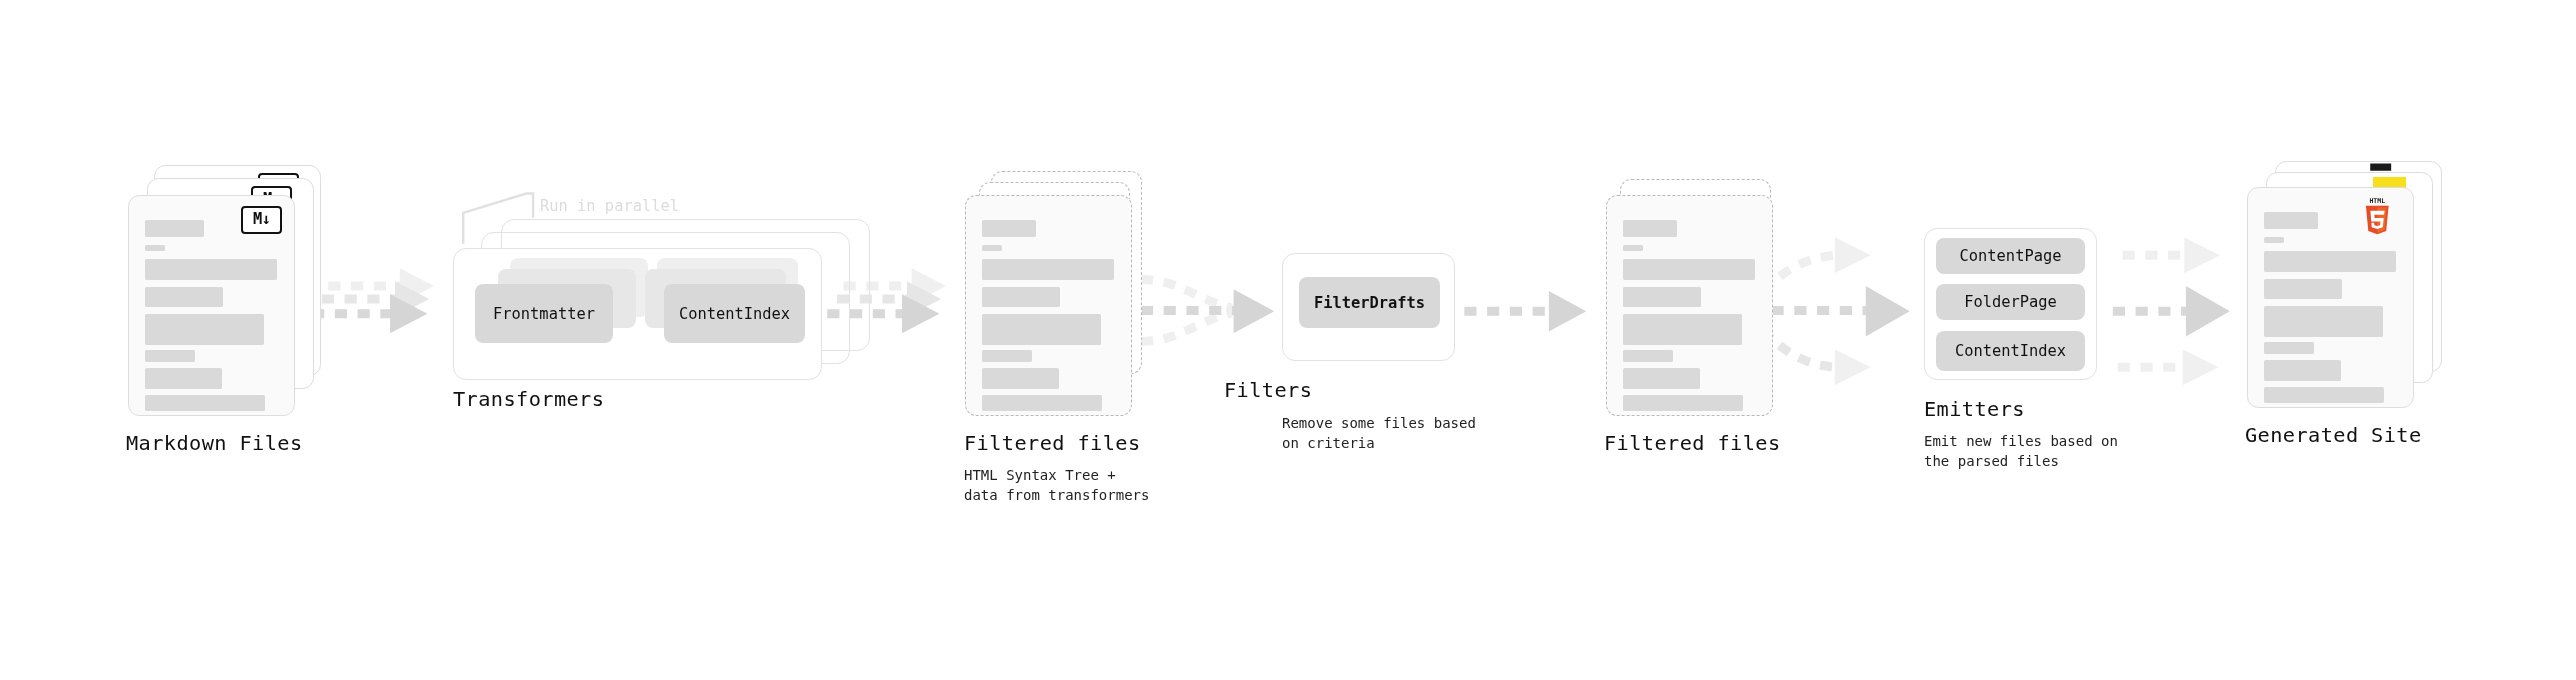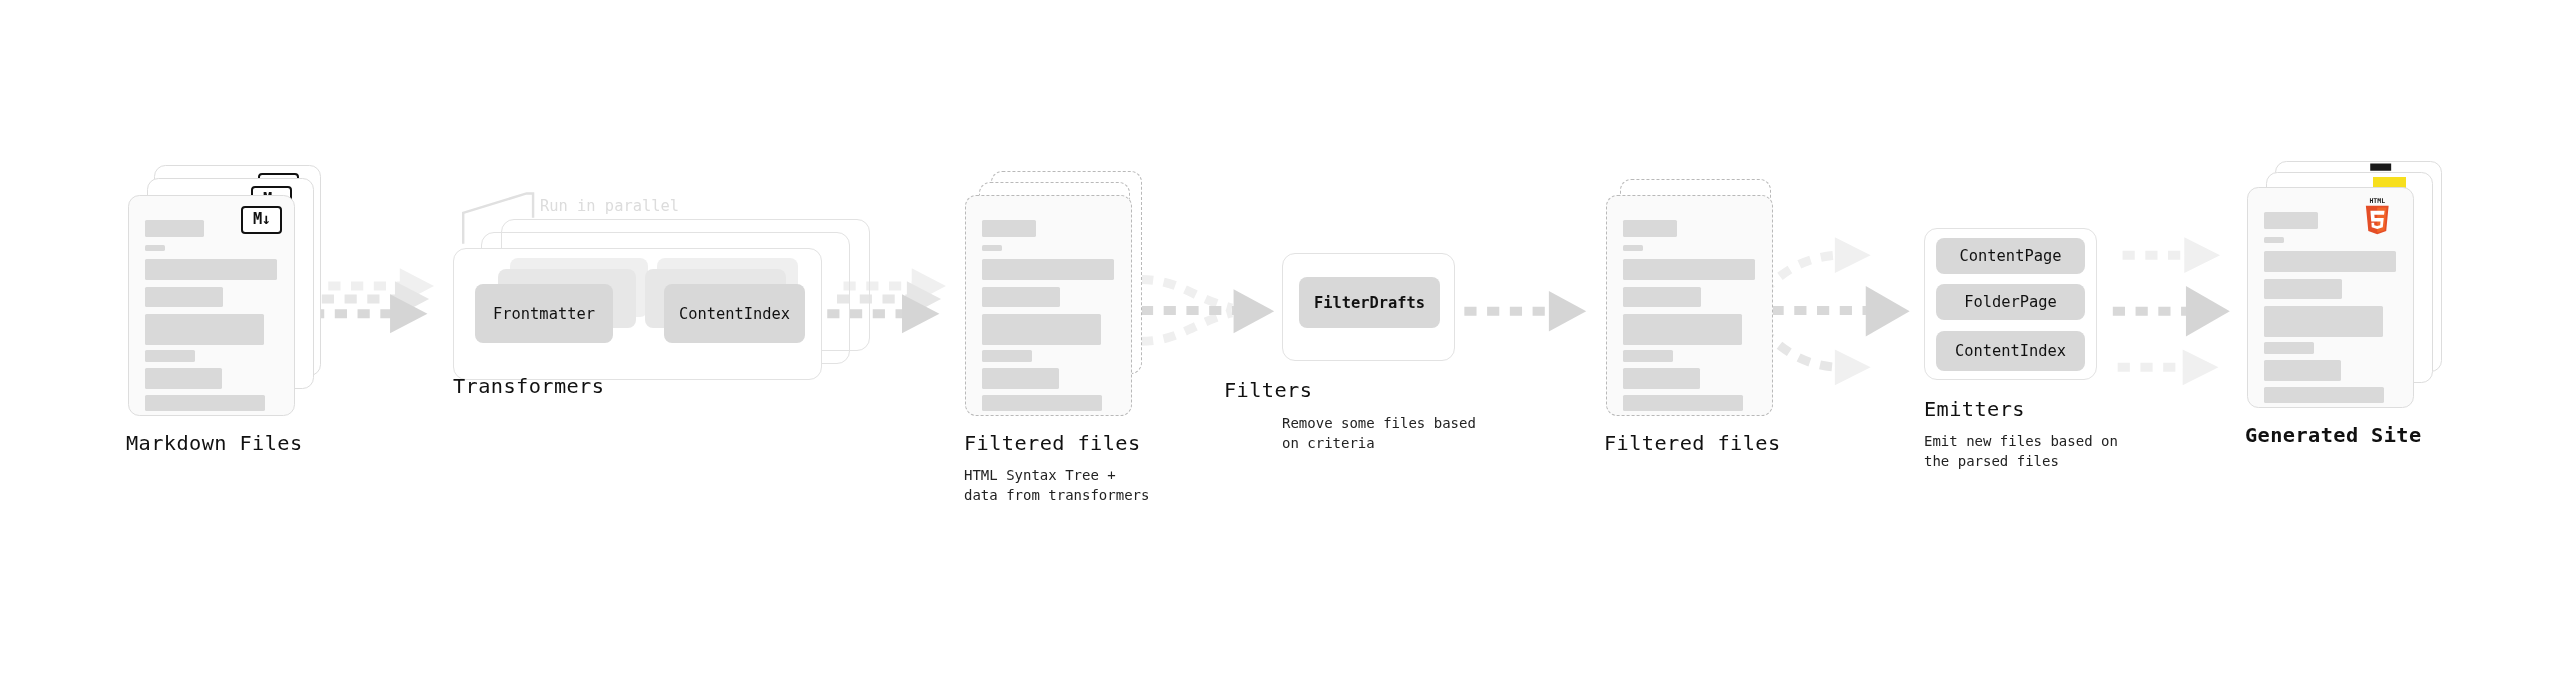--- a/index.html
+++ b/index.html
@@ -166,21 +166,21 @@
     <div class="chip faint2" style="left:510px;top:258px;width:138px;height:59px;">x</div>
     <div class="chip faint1" style="left:498px;top:269px;width:138px;height:59px;">x</div>
     <div class="chip" style="left:475px;top:284px;width:138px;height:59px;">Frontmatter</div>
 
     <div class="chip faint2" style="left:657px;top:258px;width:141px;height:59px;">x</div>
     <div class="chip faint1" style="left:645px;top:269px;width:141px;height:59px;">x</div>
     <div class="chip" style="left:664px;top:284px;width:141px;height:59px;">ContentIndex</div>
 
     <div class="runlabel" style="left:540px;top:197px;">Run in parallel</div>
   </div>
-  <div class="seclabel" style="left:453px;top:374px;">Transformers</div>
+  <div class="seclabel" style="left:453px;top:387px;">Transformers</div>
 
   <div class="docstack">
     <div class="doccard dashed" style="left:991px;top:171px;width:151px;height:203px;background:#fff;"></div>
     <div class="doccard dashed" style="left:979px;top:182px;width:151px;height:203px;background:#fff;"></div>
     <div class="doccard dashed" style="left:965px;top:195px;width:167px;height:221px;">
       <div class="bar" style="left:16.3px;top:24.4px;width:54px;height:16.3px;"></div>
       <div class="bar" style="left:16.3px;top:49px;width:19.5px;height:5.7px;"></div>
       <div class="bar" style="left:16.3px;top:63px;width:132px;height:21px;"></div>
       <div class="bar" style="left:16.3px;top:91px;width:78px;height:20.3px;"></div>
       <div class="bar" style="left:16.3px;top:118px;width:119px;height:31px;"></div>
@@ -251,16 +251,16 @@
     </div>
     <div class="badge-html5" style="left:2361px;top:195px;width:32.5px;height:41px;">
       <svg viewBox="0 0 40 50" width="32.5" height="41">
         <text x="20" y="9" font-size="8" font-weight="700" text-anchor="middle" fill="#1a1a1a" font-family="DejaVu Sans Mono, monospace">HTML</text>
         <path d="M6 13 L9 44 L20 48 L31 44 L34 13 Z" fill="#e44d26"></path>
         <path d="M20 15 L20 46 L29 43 L31.5 15 Z" fill="#f16529"></path>
         <path d="M11 19 H29 L28.4 24 H16.4 L16.8 28 H28 L26.8 39.5 L20 41.5 L13.2 39.5 L12.8 34 H16.2 L16.4 37 L20 38 L23.6 37 L24 32.5 H12.6 L11.6 19 Z" fill="#ffffff"></path>
       </svg>
     </div>
   </div>
-  <div class="seclabel" style="left:2245px;top:423px;font-weight:bold;">Generated Site</div>
+  <div class="seclabel" style="left:2245px;top:423px;">Generated Site</div>
 
 </div>
 
 
 </body></html>

